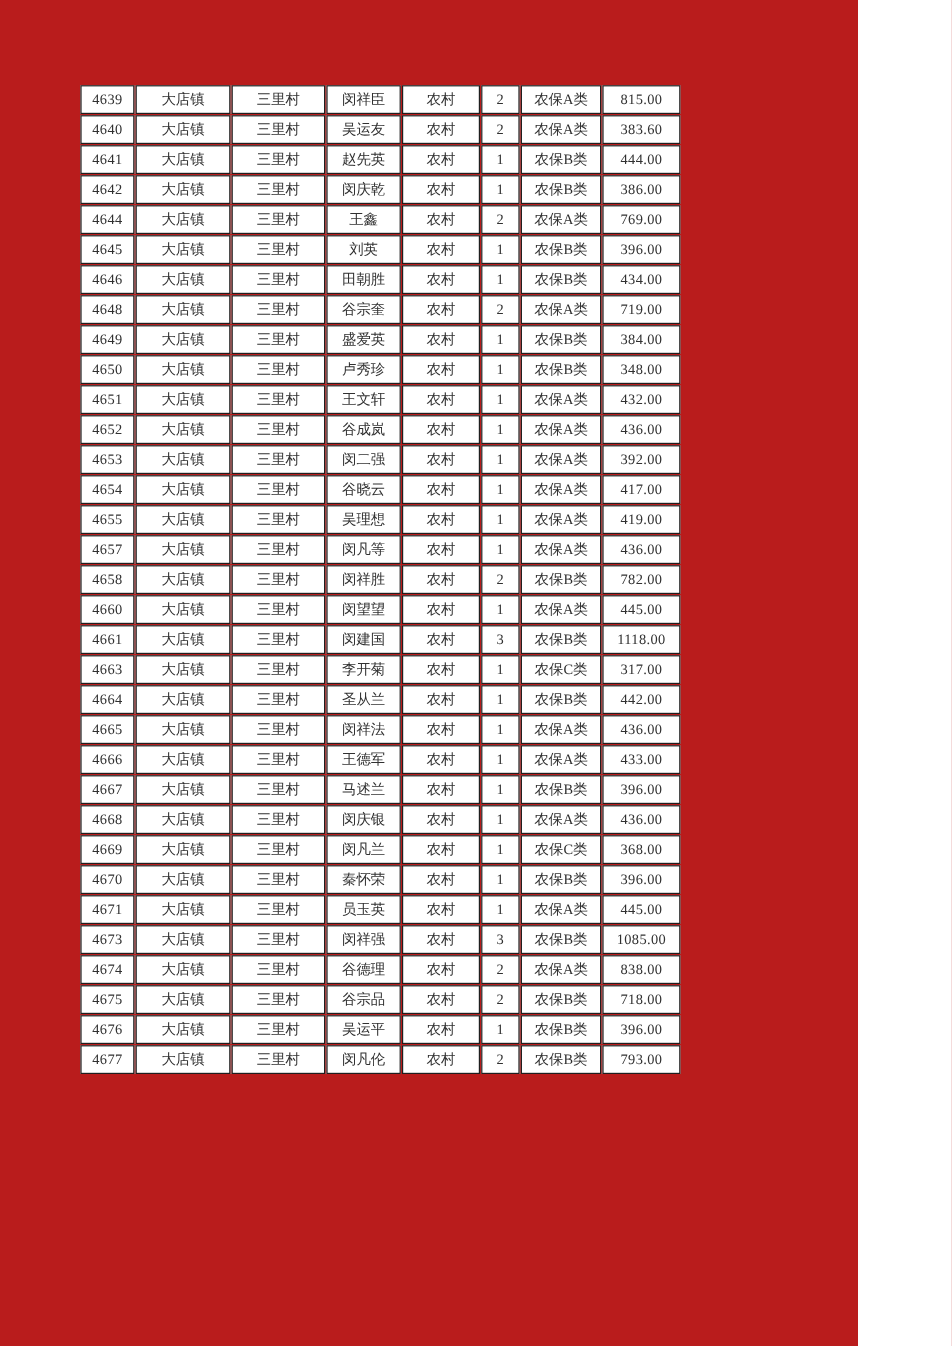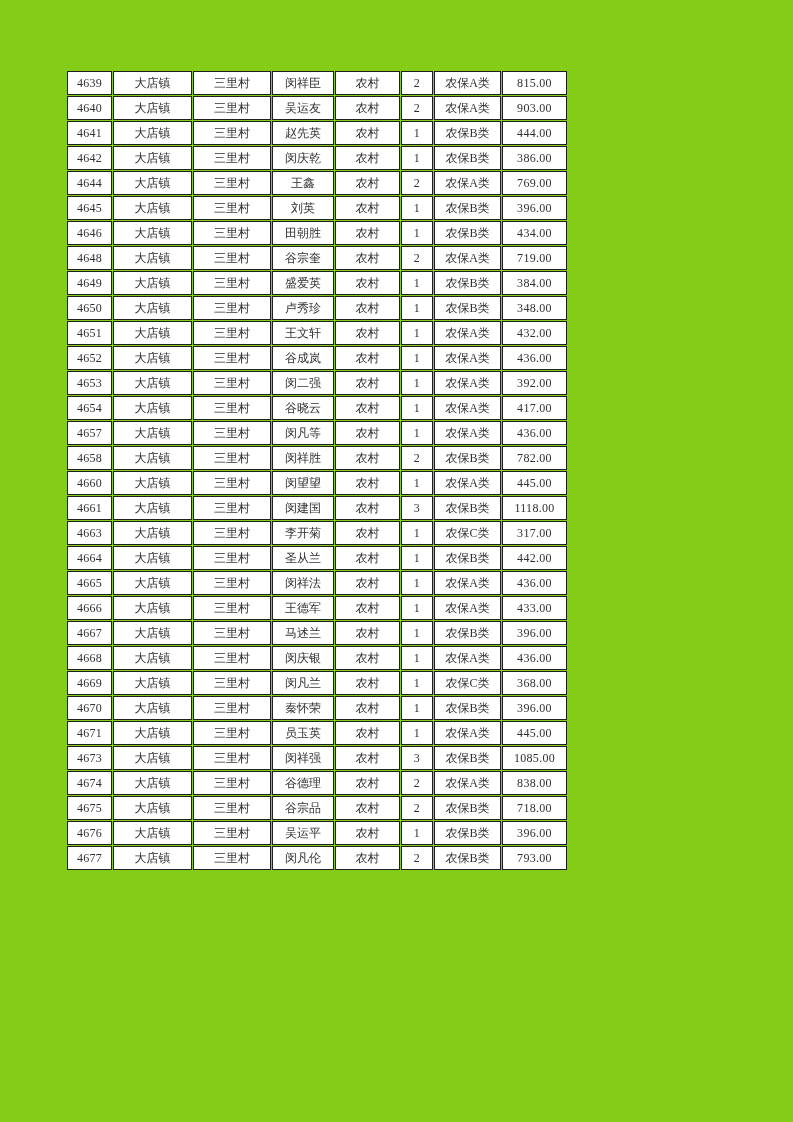--- a/index.html
+++ b/index.html
@@ -2,23 +2,23 @@
 <html><head>
 <meta charset="utf-8">
 <style>
   html, body {
     margin: 0;
     padding: 0;
     background: #ffffff;
   }
   .page {
     position: relative;
-    width: 793px;
+    width: 715px;
     height: 1122px;
-    background: #84cc16;
+    background: #b91c1c;
     overflow: hidden;
     font-family: "Liberation Serif", "DejaVu Serif", serif;
   }
   table.roster {
     position: absolute;
     left: 66px;
     top: 70px;
     border-collapse: separate;
     border-spacing: 1px;
     table-layout: fixed;
@@ -73,21 +73,21 @@
       <td class="num">815.00</td>
     </tr>
         <tr>
       <td class="num">4640</td>
       <td>大店镇</td>
       <td>三里村</td>
       <td>吴运友</td>
       <td>农村</td>
       <td class="num">2</td>
       <td>农保A类</td>
-      <td class="num">903.00</td>
+      <td class="num">383.60</td>
     </tr>
         <tr>
       <td class="num">4641</td>
       <td>大店镇</td>
       <td>三里村</td>
       <td>赵先英</td>
       <td>农村</td>
       <td class="num">1</td>
       <td>农保B类</td>
       <td class="num">444.00</td>
@@ -194,20 +194,30 @@
     </tr>
         <tr>
       <td class="num">4654</td>
       <td>大店镇</td>
       <td>三里村</td>
       <td>谷晓云</td>
       <td>农村</td>
       <td class="num">1</td>
       <td>农保A类</td>
       <td class="num">417.00</td>
+    </tr>
+        <tr>
+      <td class="num">4655</td>
+      <td>大店镇</td>
+      <td>三里村</td>
+      <td>吴理想</td>
+      <td>农村</td>
+      <td class="num">1</td>
+      <td>农保A类</td>
+      <td class="num">419.00</td>
     </tr>
         <tr>
       <td class="num">4657</td>
       <td>大店镇</td>
       <td>三里村</td>
       <td>闵凡等</td>
       <td>农村</td>
       <td class="num">1</td>
       <td>农保A类</td>
       <td class="num">436.00</td>

